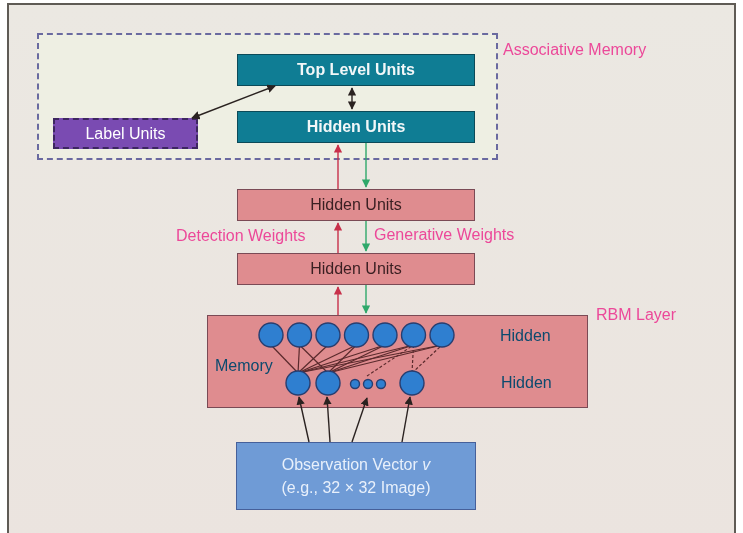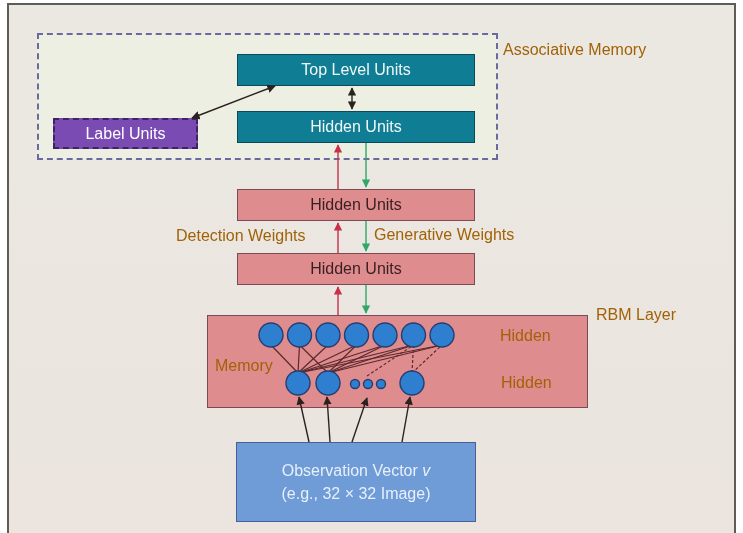--- a/index.html
+++ b/index.html
@@ -22,42 +22,42 @@
     background: #eeefe3;
     box-sizing: border-box;
   }
   .box {
     position: absolute; box-sizing: border-box;
     display: flex; align-items: center; justify-content: center;
     text-align: center;
   }
   .teal {
     background: #0f7d94; border: 1.5px solid #0b4a58;
-    color: #f2f7f8; font-size: 16px;
+    color: #f2f7f8; font-size: 16px; font-weight: bold;
   }
   .purple {
     background: #7a4bb2; border: 2px dashed #3d2660;
     color: #ffffff; font-size: 16px;
   }
   .pink {
     background: #df8c8f; border: 1.5px solid #7a4a55;
     color: #3a1f22; font-size: 16px;
   }
   .rbm {
     background: #df8c8f; border: 1.5px solid #7a4a55;
   }
   .obs {
     background: #6f9bd6; border: 1.5px solid #46609a;
     color: #e8f0fb; font-size: 16px; line-height: 23px;
     flex-direction: column;
   }
   .label {
-    position: absolute; font-size: 16px; color: #a16207; white-space: nowrap;
+    position: absolute; font-size: 16px; color: #ec4899; white-space: nowrap;
   }
-  .label.dark { color: #a16207; }
+  .label.dark { color: #0c4a6e; }
   svg.overlay { position: absolute; left: 0; top: 0; }
   .i { font-style: italic; }
 </style>
 </head>
 <body>
 
 <div class="frame"></div>
 
 <div class="assoc-box"></div>
 <div class="label" style="left:503px; top:41px;">Associative Memory</div>
@@ -80,21 +80,21 @@
 </div>
 <div class="label" style="left:176px; top:227px;">Detection Weights</div>
 <div class="label" style="left:374px; top:226px;">Generative Weights</div>
 
 <div class="box rbm" style="left:207px; top:315px; width:381px; height:93px;"></div>
 <div class="label" style="left:596px; top:306px;">RBM Layer</div>
 <div class="label dark" style="left:500px; top:327px;">Hidden</div>
 <div class="label dark" style="left:501px; top:374px;">Hidden</div>
 <div class="label dark" style="left:215px; top:357px;">Memory</div>
 
-<div class="box obs" style="left:236px; top:442px; width:240px; height:80px;">
+<div class="box obs" style="left:236px; top:442px; width:240px; height:68px;">
   <div><span>Observation Vector </span><span class="i">v</span></div>
   <div>(e.g., 32 × 32 Image)</div>
 </div>
 
 <svg class="overlay" width="743" height="533">
   <defs>
     <marker id="ah-dark" viewBox="0 0 10 10" refX="9" refY="5" markerWidth="6" markerHeight="6" orient="auto-start-reverse">
       <path d="M0,0 L10,5 L0,10 z" fill="#2a2220"></path>
     </marker>
     <marker id="ah-red" viewBox="0 0 10 10" refX="9" refY="5" markerWidth="6" markerHeight="6" orient="auto">

